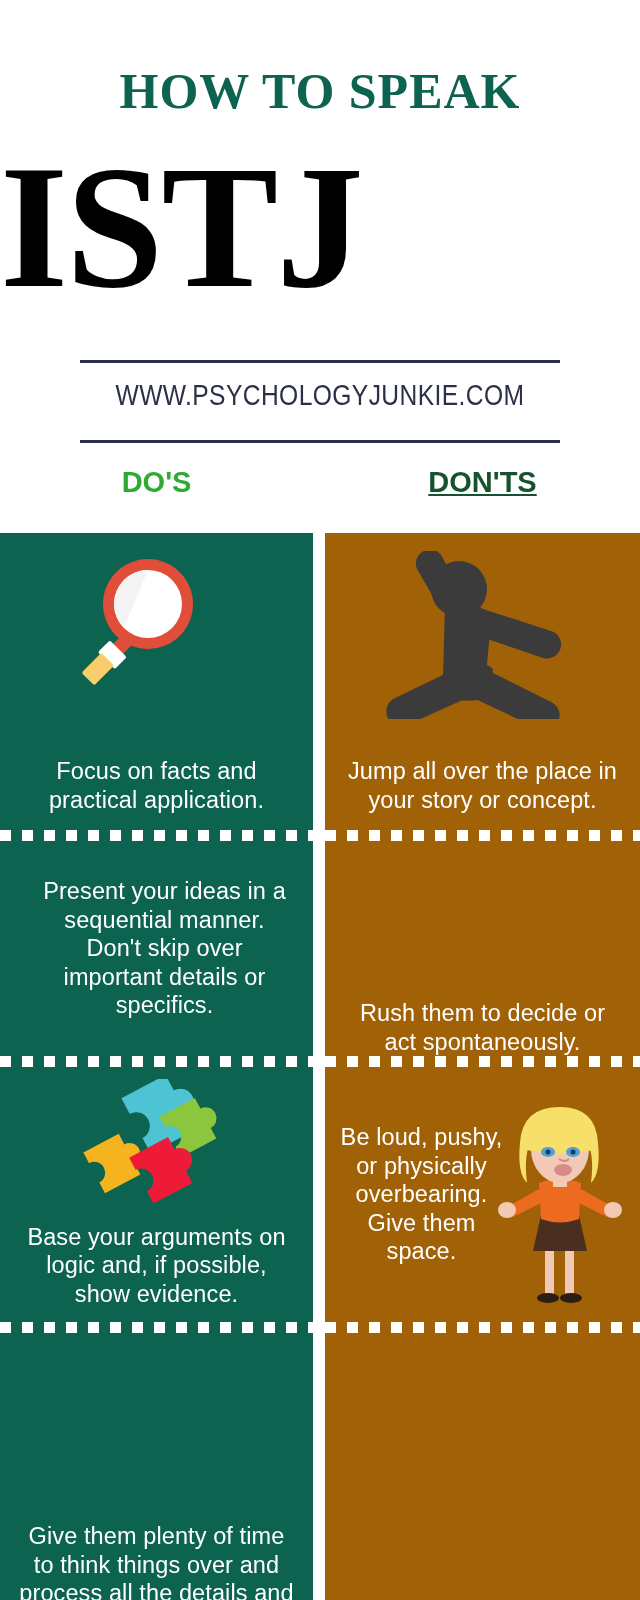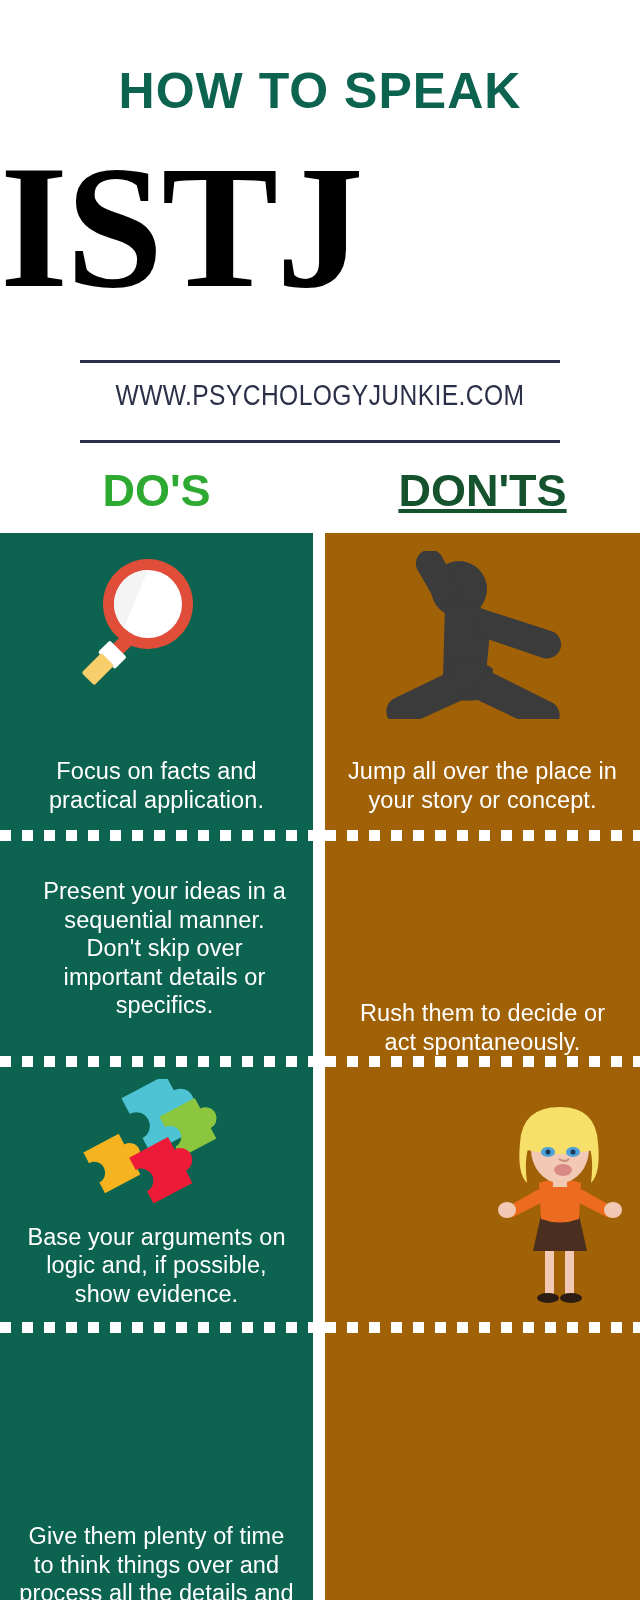--- a/index.html
+++ b/index.html
@@ -16,21 +16,21 @@
     width:640px;height:1600px;
     background:#ffffff;
   }
   
   .header{
     position:absolute;left:0;top:0;width:640px;height:533px;
   }
   .headline{
     position:absolute;left:0;top:66px;width:640px;
     text-align:center;
-    font-family:Liberation Sans, sans-serif;
+    font-family:Liberation Serif, serif;
     font-weight:bold;
     font-size:50px;
     letter-spacing:1px;
     color:#0c6350;
     line-height:1;
   }
   .typecode{
     position:absolute;left:0;top:140px;width:640px;
     text-align:left;
     font-family:Liberation Serif, serif;
@@ -55,21 +55,21 @@
     letter-spacing:0.5px;
     color:#2b3048;
     transform:scaleX(0.82);
     transform-origin:center;
   }
   
   .col-head{
     position:absolute;top:468px;
     font-family:"Liberation Sans", sans-serif;
     font-weight:bold;
-    font-size:45px;
+    font-size:29px;
     line-height:1;
     text-align:center;
   }
   .col-head.dos{left:0;width:313px;color:#2eaa32;}
   .col-head.donts{left:325px;width:315px;color:#14532d;text-decoration:underline;}
 
   
   .panel{
     position:absolute;top:533px;height:1067px;
     overflow:hidden;
@@ -199,20 +199,21 @@
       <div class="cell-text">Jump all over the place in your story or concept.</div>
     </div>
     <div class="dashrow" style="top:297px;"></div>
 
     <div class="cell" style="top:308px;height:215px;justify-content:flex-end;">
       <div class="cell-text">Rush them to decide or act spontaneously.</div>
     </div>
     <div class="dashrow" style="top:523px;"></div>
 
     <div class="cell" style="top:534px;height:255px;justify-content:center;">
+      <div class="cell-text" style="padding-right:132px;padding-left:10px;">Be loud, pushy, or physically overbearing. Give them space.</div>
       <div class="icon-wrap" style="left:168px;top:30px;">
         <svg width="130" height="215" viewBox="0 0 130 215">
 
           <rect x="52" y="150" width="9" height="48" fill="#f2c9b4"></rect>
           <rect x="72" y="150" width="9" height="48" fill="#f2c9b4"></rect>
 
           <ellipse cx="55" cy="201" rx="11" ry="5" fill="#2b1d13"></ellipse>
           <ellipse cx="78" cy="201" rx="11" ry="5" fill="#2b1d13"></ellipse>
 
           <path d="M48 118 h38 l8 36 h-54 z" fill="#4a2f20"></path>

